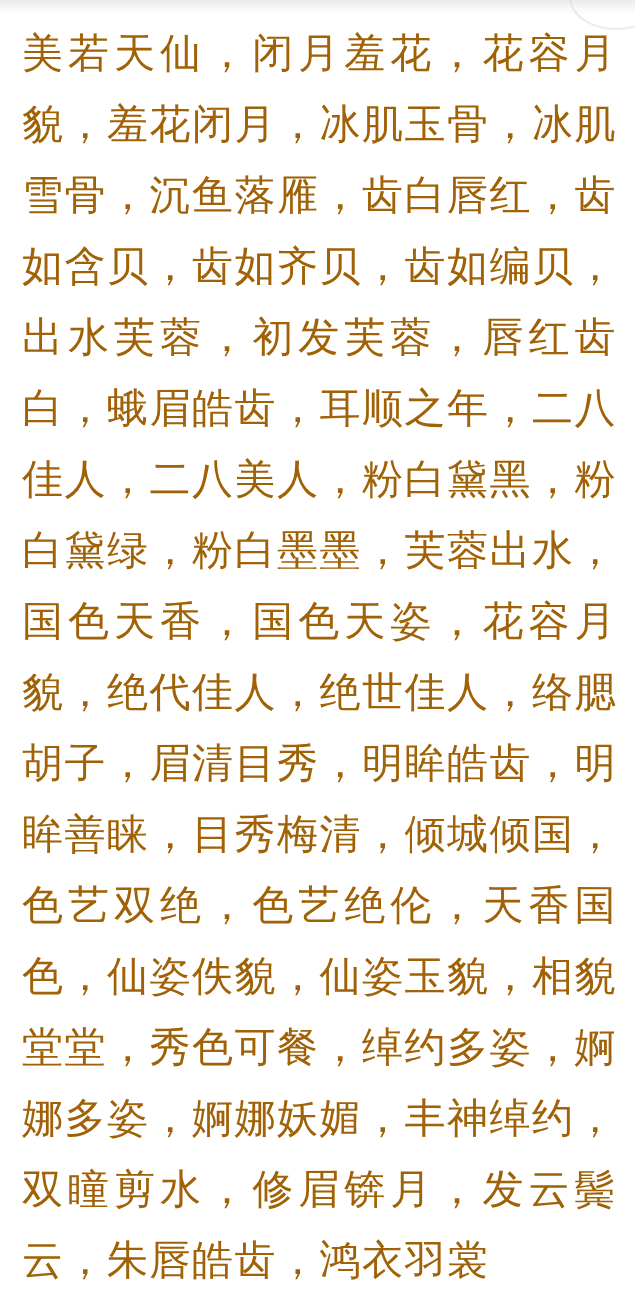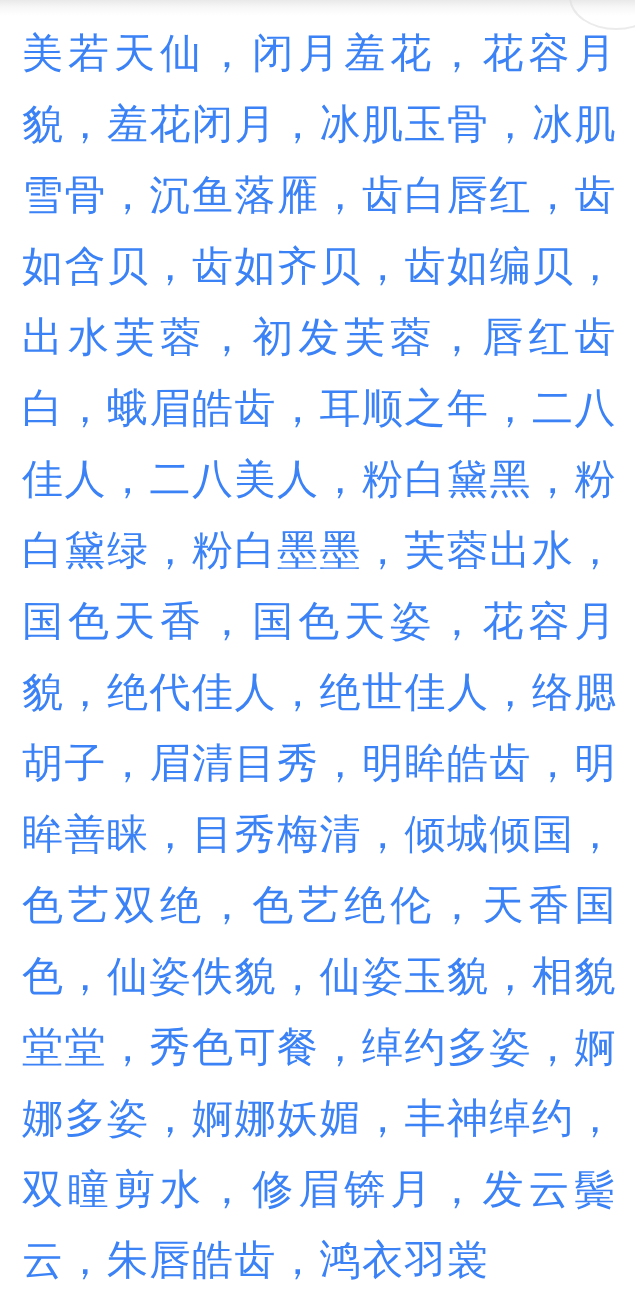--- a/index.html
+++ b/index.html
@@ -40,21 +40,21 @@
     box-shadow: 0 0 0 2px #dcdcdc;
     opacity: .55;
     pointer-events: none;
   }
   #text-body {
     position: absolute;
     top: 18px;
     left: 22px;
     right: 18px;
     bottom: 6px;
-    color: #3b82f6;
+    color: #a16207;
     font-size: 41px;
     line-height: 71px;
     letter-spacing: 1.5px;
     text-align: justify;
     text-justify: inter-character;
     word-break: break-all;
     font-family: "DejaVu Sans", "Liberation Sans", sans-serif;
     font-weight: 500;
   }
 </style>

